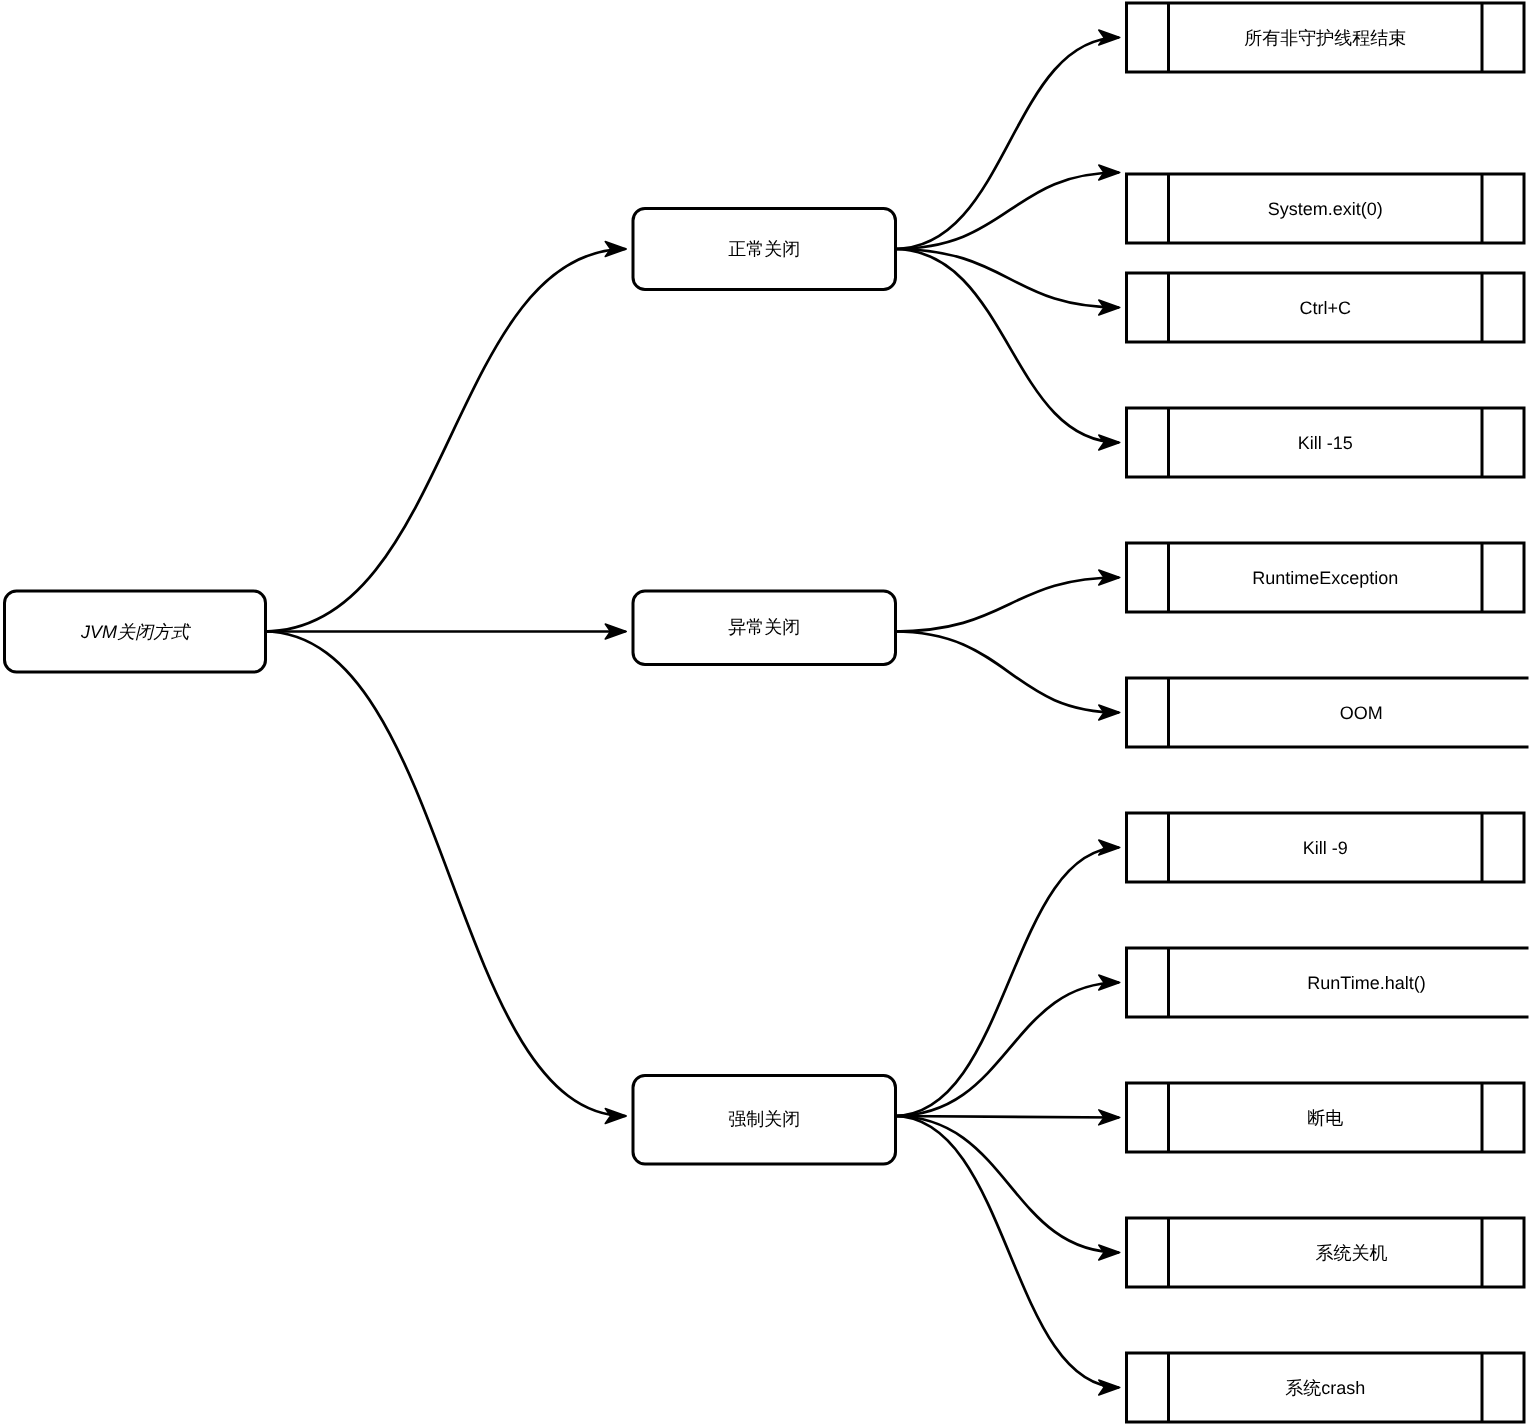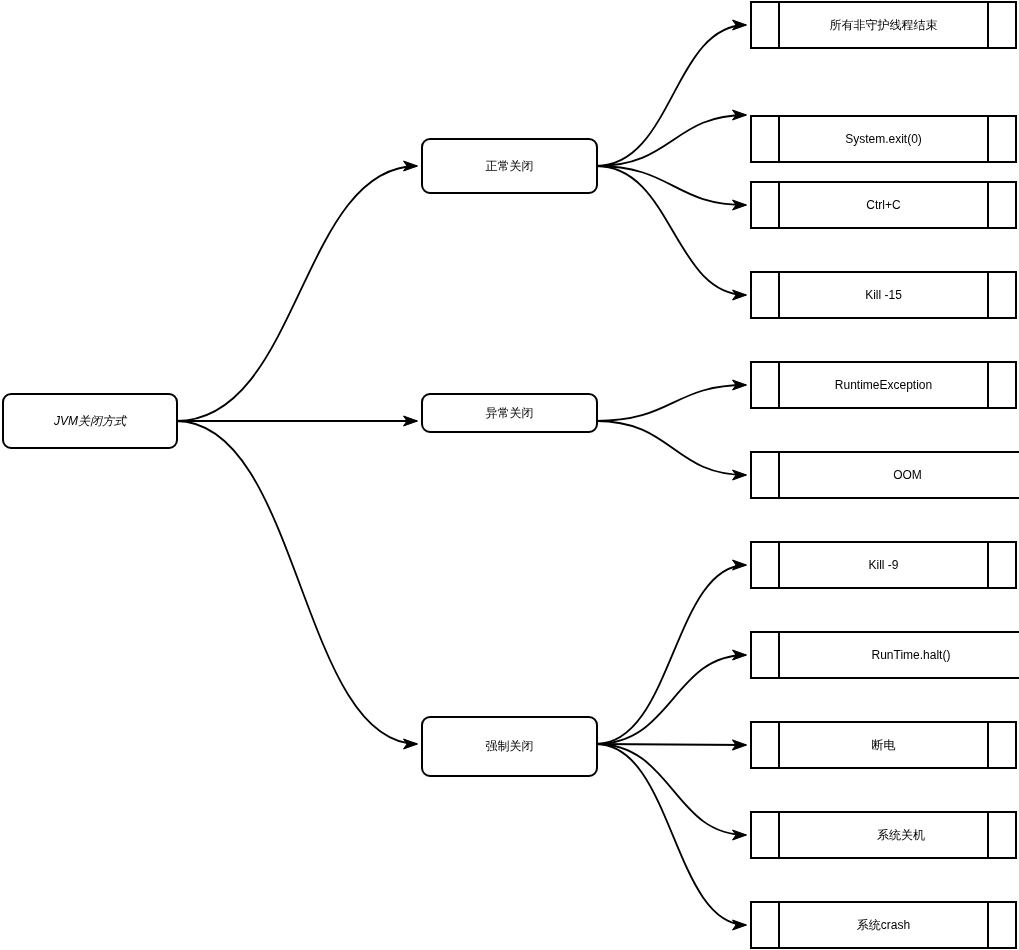--- a/index.html
+++ b/index.html
@@ -89,21 +89,21 @@
     </g>
   </svg>
 
   <div class="node rounded" style="left:2px; top:393px; width:176px; height:56px;font-style:italic;">
     <span class="label">JVM关闭方式</span>
   </div>
 
   <div class="node rounded" style="left:421px; top:138px; width:177px; height:56px;text-align:center;">
     <span class="label">正常关闭</span>
   </div>
-  <div class="node rounded" style="left:421px; top:393px; width:177px; height:40px;">
+  <div class="node rounded" style="left:421px; top:393px; width:177px; height:51px;">
     <span class="label">异常关闭</span>
   </div>
   <div class="node rounded" style="left:421px; top:716px; width:177px; height:61px;">
     <span class="label">强制关闭</span>
   </div>
 
   <div class="node leaf" style="left:750px; top:1px; width:267px; height:48px;">
     <span class="divider dl"></span>
     <span class="label">所有非守护线程结束</span>
     <span class="divider dr"></span>

